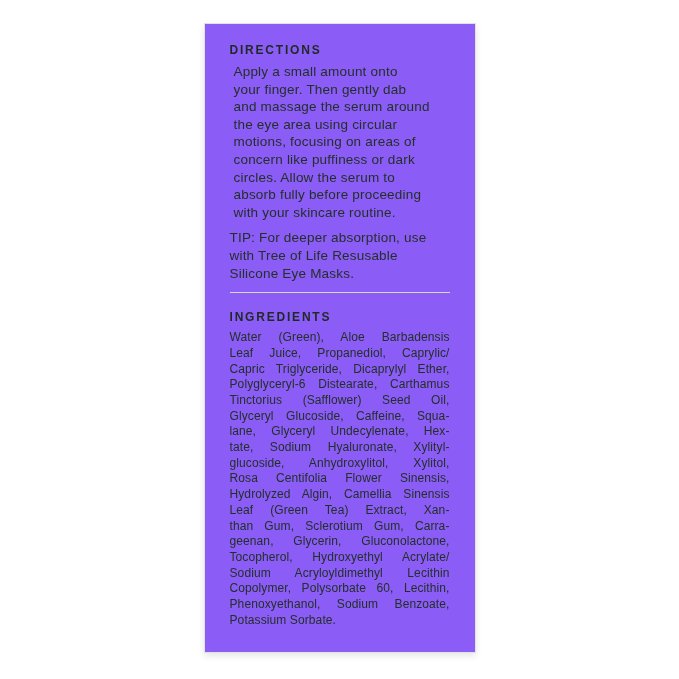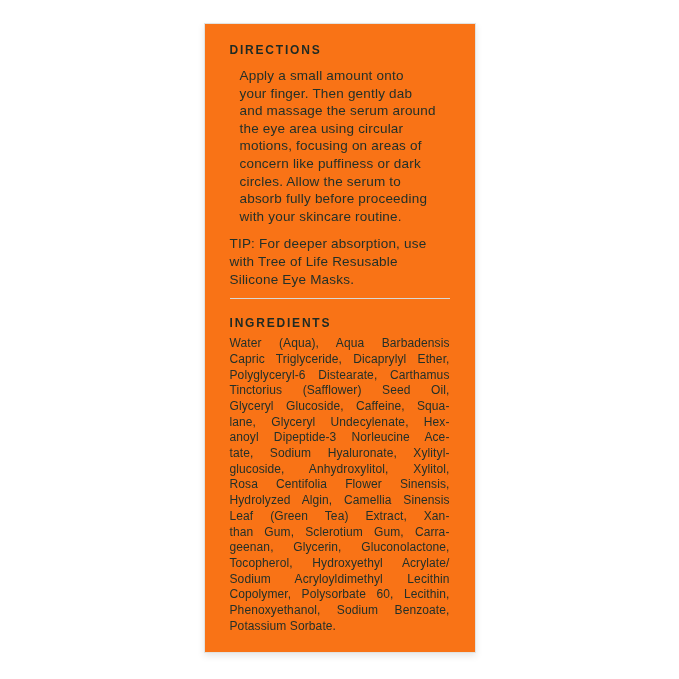--- a/index.html
+++ b/index.html
@@ -8,40 +8,40 @@
     width: 679px;
     height: 679px;
     background: #ffffff;
     font-family: "Liberation Sans", sans-serif;
   }
   .panel {
     box-sizing: border-box;
     width: 272px;
     height: 630px;
     margin: 23px auto 0 auto;
-    background: #f97316;
+    background: #8b5cf6;
     border: 1px solid #e2e2df;
     box-shadow: 0 3px 7px rgba(0,0,0,0.10);
     padding: 19px 25px 9px 25px;
     overflow: hidden;
     color: #233029;
   }
   .section-heading {
     font-size: 12px;
     font-weight: bold;
     letter-spacing: 1.8px;
     line-height: 14px;
     margin: 0 0 6px 0;
     color: #1e2a24;
   }
   .directions-body {
     font-size: 13.5px;
     line-height: 17.6px;
     letter-spacing: 0.2px;
-    margin: 10px;
+    margin: 4px;
     white-space: pre-line;
   }
   .tip {
     font-size: 13.5px;
     line-height: 17.6px;
     letter-spacing: 0.2px;
     margin: 8px 0 0 0;
   }
   .tip strong {
     font-weight: normal;
@@ -91,27 +91,27 @@
     <p class="tip"><strong>TIP:</strong><span class="tip-body">For deeper absorption, use
 with Tree of Life Resusable
 Silicone Eye Masks.</span></p>
   </div>
 
   <hr class="divider">
 
   <div>
     <h2 class="section-heading ingredients-heading">INGREDIENTS</h2>
     <div class="ingredients-body">
-        <div class="ing-line">Water (Aqua), Aqua Barbadensis</div>
+        <div class="ing-line">Water (Green), Aloe Barbadensis</div>
+        <div class="ing-line">Leaf Juice, Propanediol, Caprylic/</div>
         <div class="ing-line">Capric Triglyceride, Dicaprylyl Ether,</div>
         <div class="ing-line">Polyglyceryl-6 Distearate, Carthamus</div>
         <div class="ing-line">Tinctorius (Safflower) Seed Oil,</div>
         <div class="ing-line">Glyceryl Glucoside, Caffeine, Squa-</div>
         <div class="ing-line">lane, Glyceryl Undecylenate, Hex-</div>
-        <div class="ing-line">anoyl Dipeptide-3 Norleucine Ace-</div>
         <div class="ing-line">tate, Sodium Hyaluronate, Xylityl-</div>
         <div class="ing-line">glucoside, Anhydroxylitol, Xylitol,</div>
         <div class="ing-line">Rosa Centifolia Flower Sinensis,</div>
         <div class="ing-line">Hydrolyzed Algin, Camellia Sinensis</div>
         <div class="ing-line">Leaf (Green Tea) Extract, Xan-</div>
         <div class="ing-line">than Gum, Sclerotium Gum, Carra-</div>
         <div class="ing-line">geenan, Glycerin, Gluconolactone,</div>
         <div class="ing-line">Tocopherol, Hydroxyethyl Acrylate/</div>
         <div class="ing-line">Sodium Acryloyldimethyl Lecithin</div>
         <div class="ing-line">Copolymer, Polysorbate 60, Lecithin,</div>

